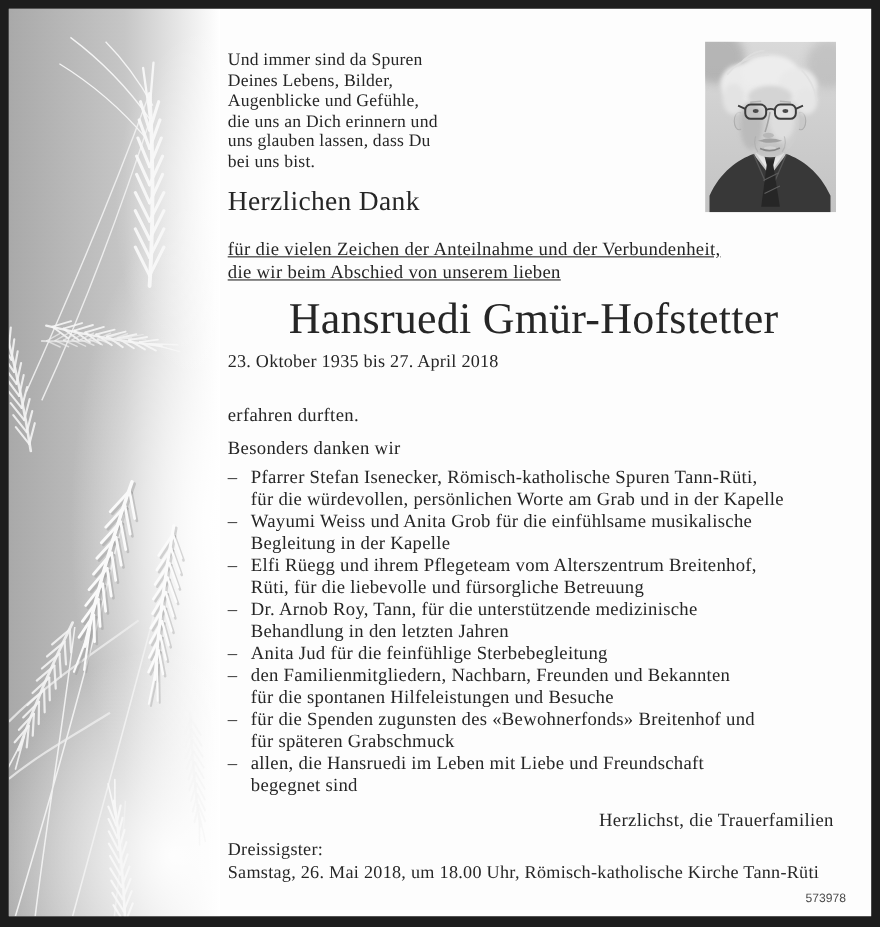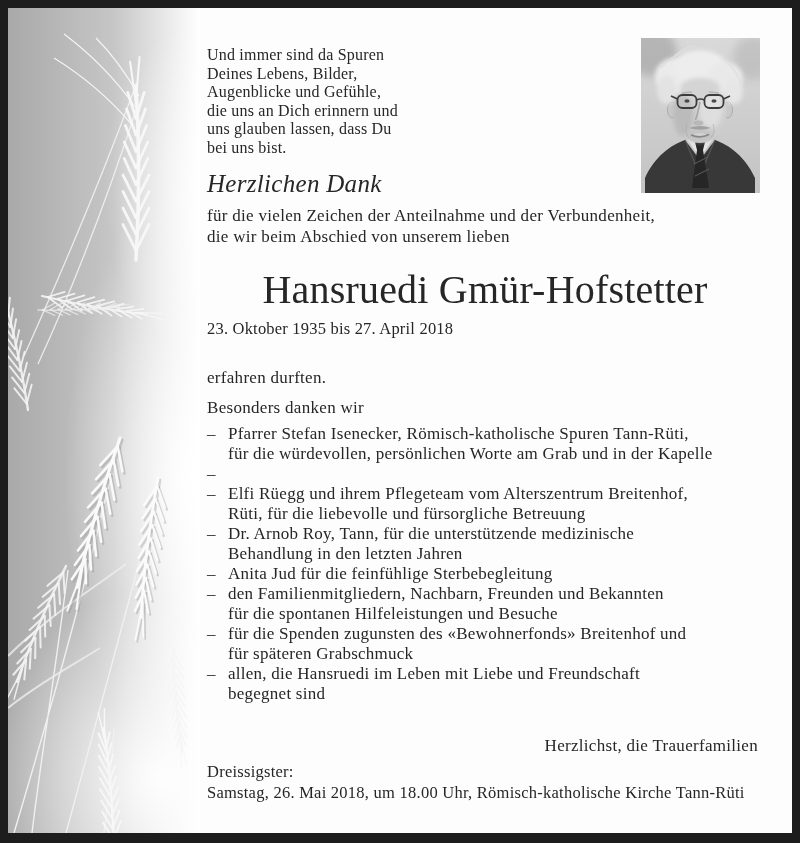--- a/index.html
+++ b/index.html
@@ -19,27 +19,27 @@
   .poem{
     left:199px;top:38px;
     font-size:16px;line-height:18.5px;
     letter-spacing:.2px;
     white-space:pre;
   }
   .heading{
     left:199px;top:162px;
     font-size:25px;line-height:28px;
     letter-spacing:.3px;
-    font-style:italic;
   }
   .intro{
-    left:199px;top:198px;
+    left:199px;top:209px;
     font-size:17px;line-height:20.5px;
     letter-spacing:.3px;
     white-space:pre;
+    text-decoration:underline;
   }
   .name{
     left:199px;top:262px;width:556px;
     font-size:40px;line-height:40px;
     text-align:center;
     letter-spacing:.2px;
   }
   .dates{
     left:199px;top:311px;width:556px;
     font-size:16.5px;line-height:19px;
@@ -214,20 +214,22 @@
   <div class="abs thanks-list">
 
       <div class="li">
         <span class="marker">–</span>
         <span class="li-text">Pfarrer Stefan Isenecker, Römisch-katholische Spuren Tann-Rüti,
 für die würdevollen, persönlichen Worte am Grab und in der Kapelle</span>
       </div>
 
       <div class="li">
         <span class="marker">–</span>
+        <span class="li-text">Wayumi Weiss und Anita Grob für die einfühlsame musikalische
+Begleitung in der Kapelle</span>
       </div>
 
       <div class="li">
         <span class="marker">–</span>
         <span class="li-text">Elfi Rüegg und ihrem Pflegeteam vom Alterszentrum Breitenhof,
 Rüti, für die liebevolle und fürsorgliche Betreuung</span>
       </div>
 
       <div class="li">
         <span class="marker">–</span>
@@ -259,14 +261,15 @@
       </div>
     </div>
 
   <div class="abs closing">Herzlichst, die Trauerfamilien</div>
 
   <div class="abs memorial">
     <div>Dreissigster:</div>
     <div>Samstag, 26. Mai 2018, um 18.00 Uhr, Römisch-katholische Kirche Tann-Rüti</div>
   </div>
 
+  <div class="abs refnum" style="color: rgb(74, 74, 74);">573978</div>
 
 </div>
 
 </body></html>

